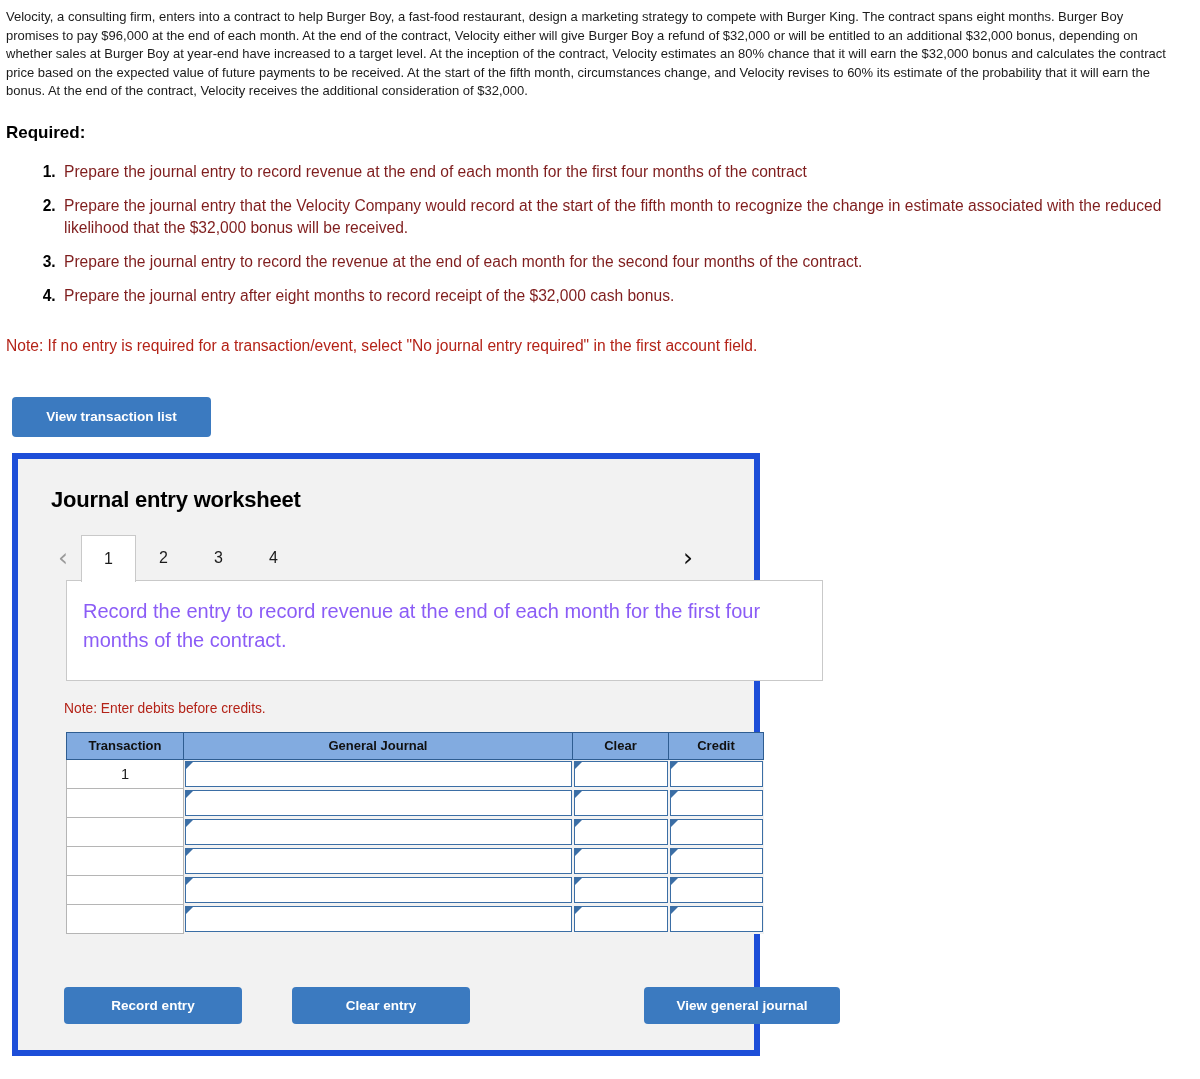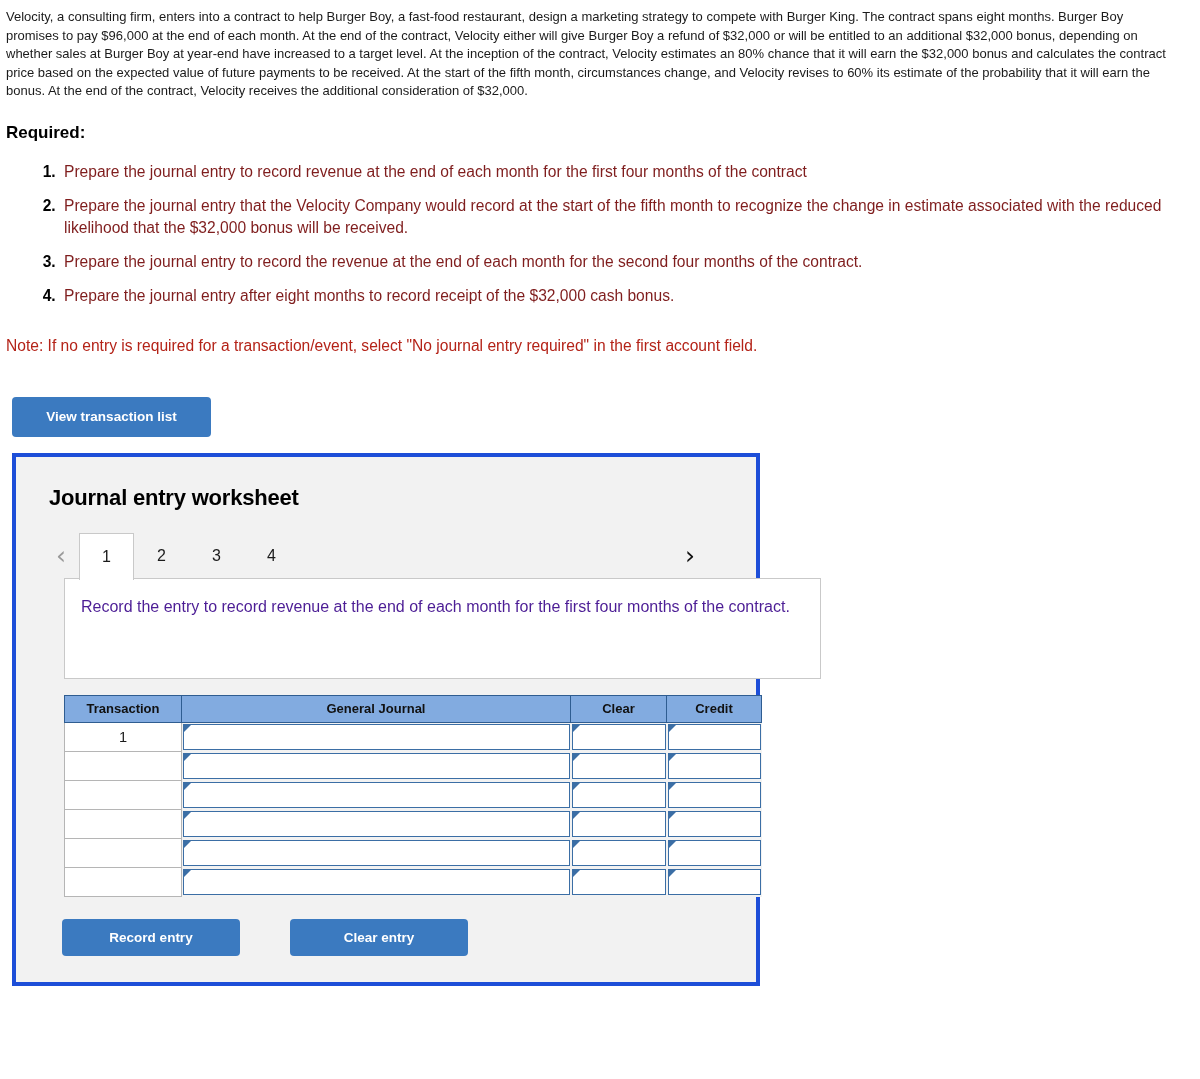--- a/index.html
+++ b/index.html
@@ -63,34 +63,35 @@
     color: #ffffff;
     border: none;
     border-radius: 4px;
     font-family: "Liberation Sans", sans-serif;
     font-weight: bold;
     font-size: 13.5px;
     text-align: center;
     cursor: pointer;
     padding: 0;
     line-height: 1;
+    margin-top: 31px;
   }
   .btn-view-txn {
     margin: 42px 8px 0 12px;
     width: 199px;
     height: 40px;
     line-height: 40px;
   }
 
   
   .panel {
     margin: 16px 0 0 12px;
     width: 748px;
     background: #f2f2f2;
-    border: 4px solid #1d4ed8;
+    border: 6px solid #1d4ed8;
     padding: 0 16px 26px 0;
   }
 
   .panel-title {
     font-size: 22px;
     font-weight: bold;
     margin: 28px 0 0 33px;
     letter-spacing: -0.2px;
   }
 
@@ -143,23 +144,23 @@
   }
 
   
   .descbox {
     margin: 0 0 0 48px;
     width: 757px;
     min-height: 101px;
     background: #ffffff;
     border: 1px solid #c9c9c9;
     padding: 16px 18px 10px 16px;
-    font-size: 16px;
+    font-size: 20px;
     line-height: 1.45;
-    color: #4c1d95;
+    color: #8b5cf6;
     position: relative;
     z-index: 1;
     margin-top: -1px;
   }
 
   .table-note {
     color: #b42318;
     font-size: 13.8px;
     margin: 20px 0 0 46px;
   }
@@ -265,20 +266,21 @@
     <div class="chev chev-prev">‹</div>
     <div class="tab active">1</div>
     <div class="tab">2</div>
     <div class="tab">3</div>
     <div class="tab">4</div>
     <div class="chev chev-next">›</div>
   </div>
 
   <div class="descbox">Record the entry to record revenue at the end of each month for the first four months of the contract.</div>
 
+  <div class="table-note">Note: Enter debits before credits.</div>
 
   <table class="journal">
     <colgroup>
       <col class="col-txn">
         <col class="col-gj">
         <col class="col-deb">
         <col class="col-cre">
     </colgroup>
     <thead>
       <tr>
@@ -360,18 +362,19 @@
         <td class="inp-cell">
           <div class="inp"></div>
         </td>
       </tr>
     </tbody>
   </table>
 
   <div class="footer-btns">
     <button class="btn btn-record">Record entry</button>
     <button class="btn btn-clear">Clear entry</button>
+    <button class="btn btn-vgj">View general journal</button>
   </div>
 
 </div>
 
 
 
 
 </body></html>

